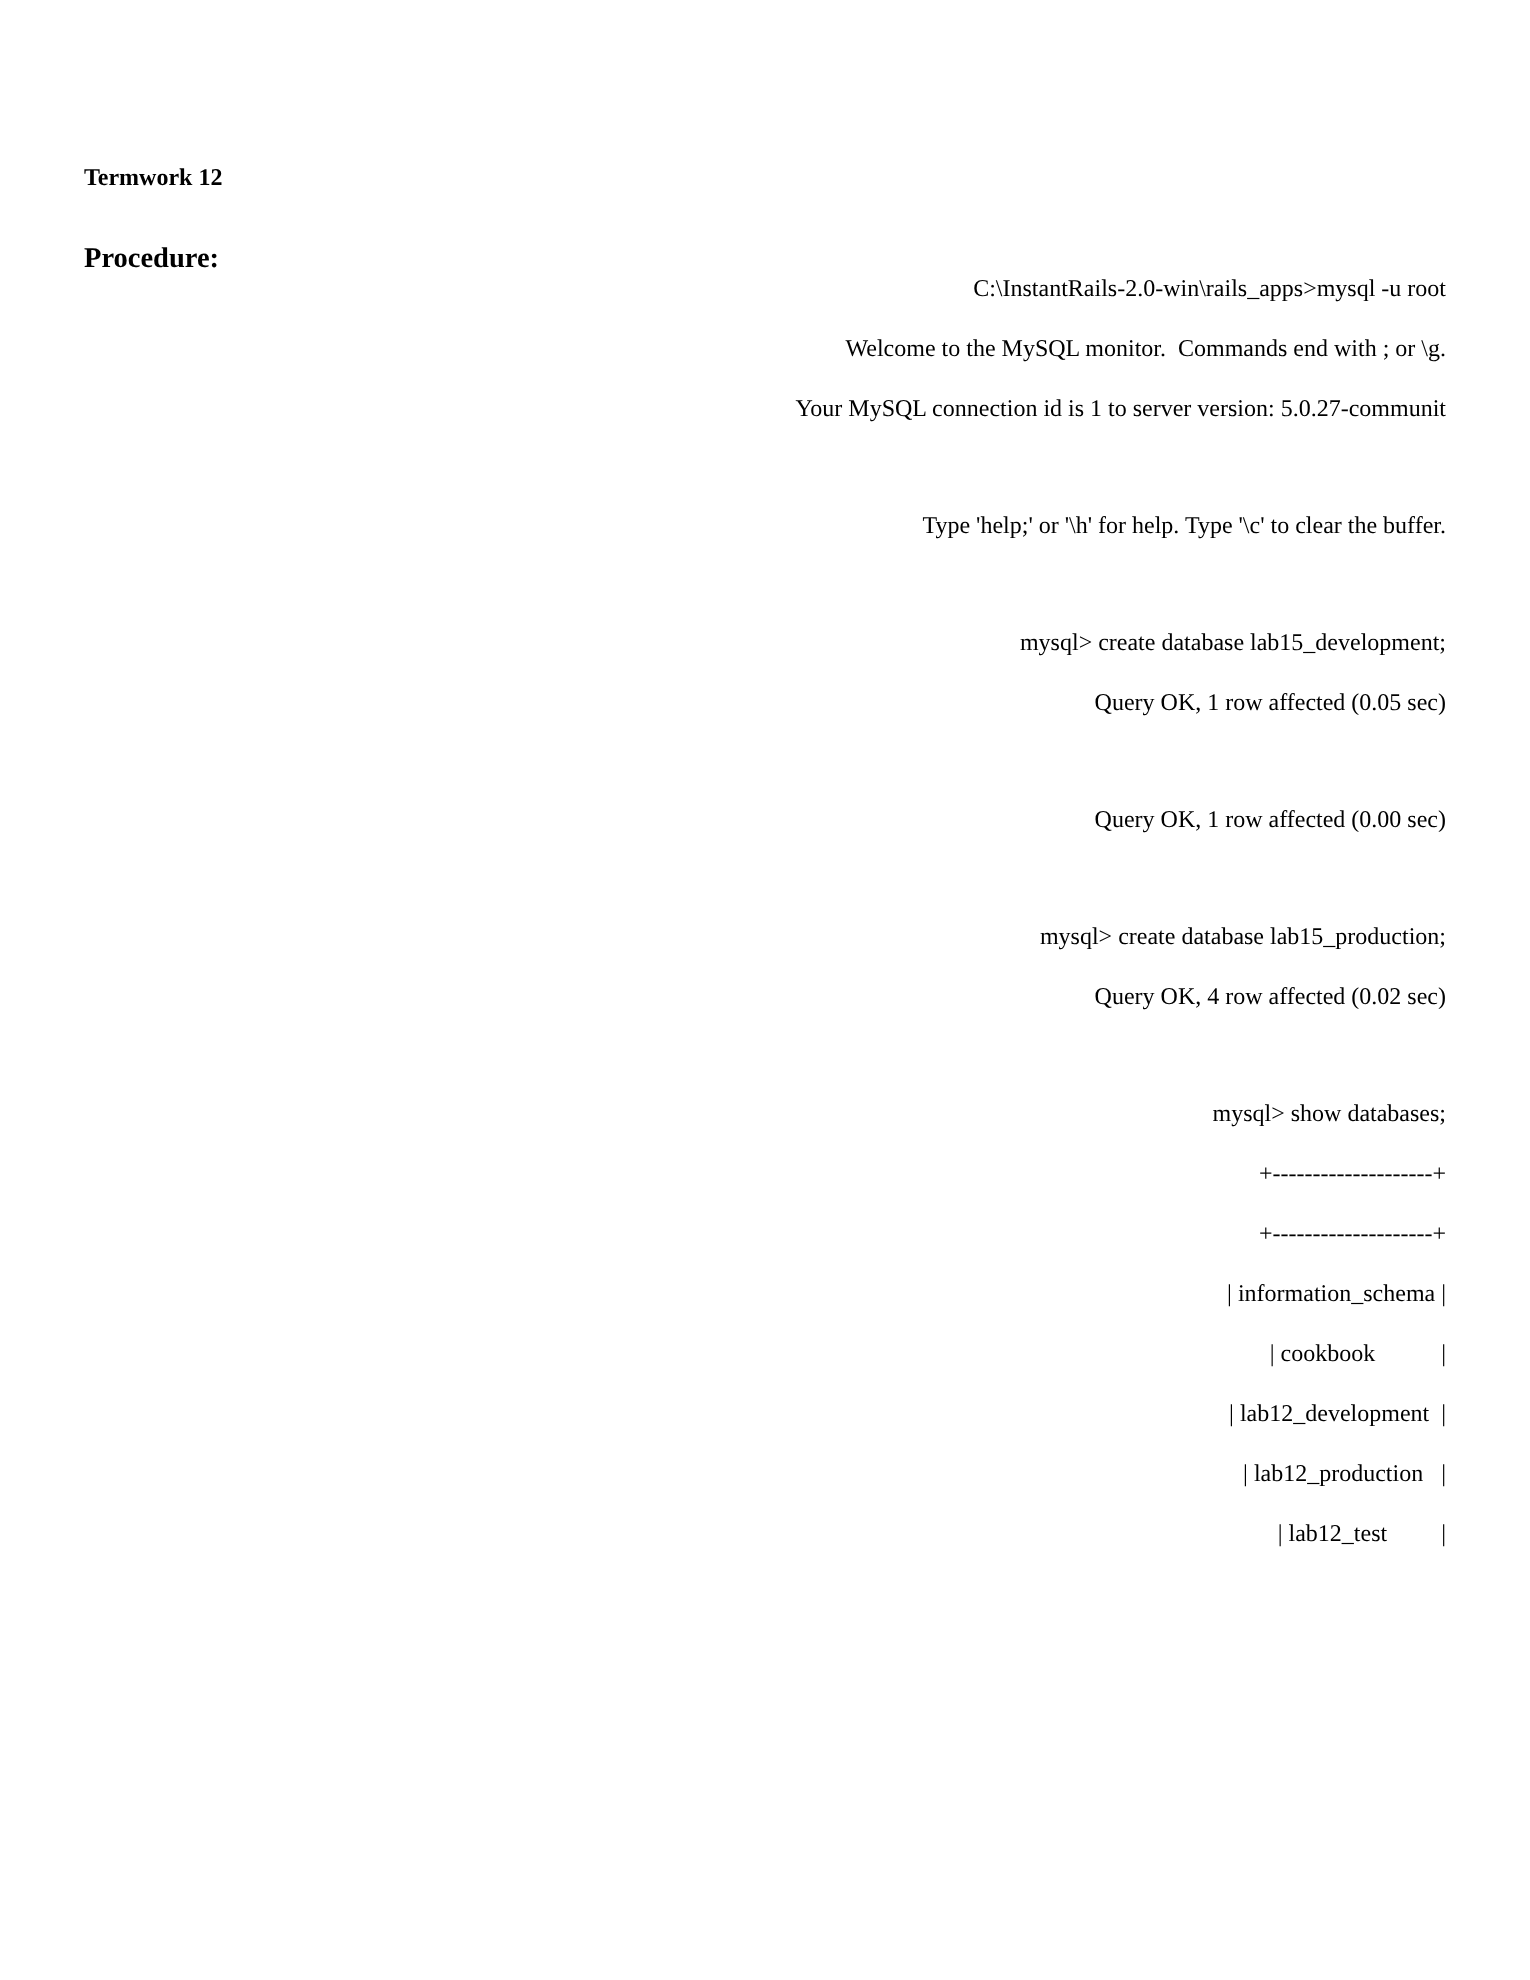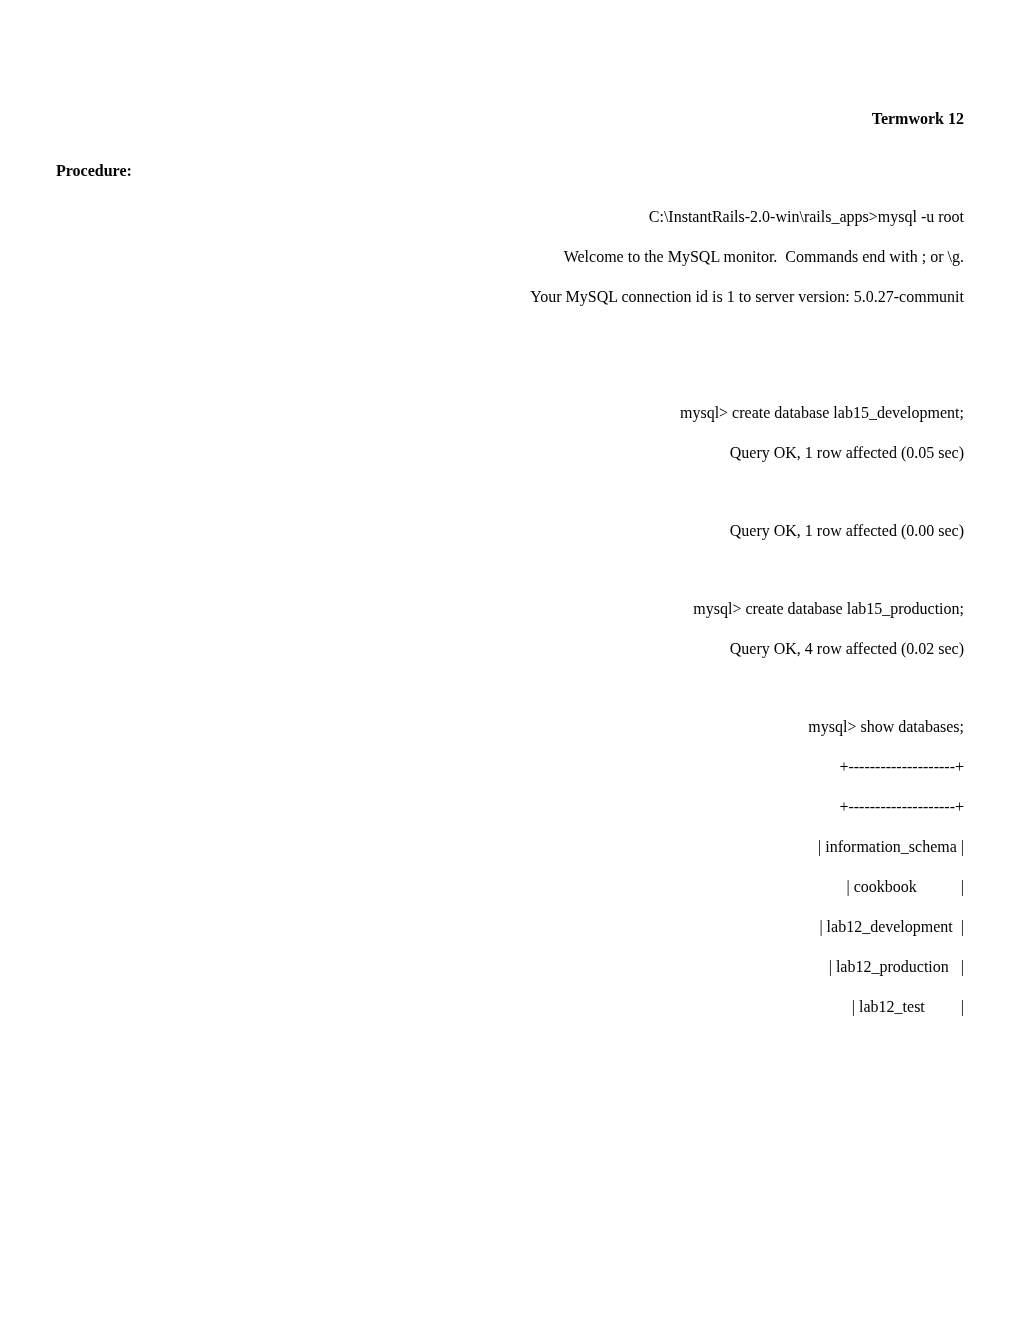--- a/index.html
+++ b/index.html
@@ -8,29 +8,28 @@
       color: #000;
       background: #fff;
       margin: 0;
       padding: 0;
       width: 1020px;
     }
     .page {
       padding: 110px 56px 60px 56px;
     }
     .title {
-      text-align: right;
+      text-align: left;
       font-weight: bold;
       font-size: 16px;
       margin-bottom: 34px;
     }
     .procedure-label {
       font-weight: bold;
-      font-size: 16px;
-      margin-bottom: 28px;
+      font-size: 19px;
     }
     .content {
       padding-left: 72px;
       text-align: right;
     }
     .line {
       margin-bottom: 22px;
       white-space: pre;
       font-size: 16px;
     }
@@ -42,20 +41,21 @@
 <body>
 
 <div class="page">
   <div class="title">Termwork 12</div>
   <div class="procedure-label">Procedure:</div>
   <div class="content">
     <div class="line">C:\InstantRails-2.0-win\rails_apps&gt;mysql -u root</div>
     <div class="line">Welcome to the MySQL monitor.  Commands end with ; or \g.</div>
     <div class="line">Your MySQL connection id is 1 to server version: 5.0.27-communit</div>
     <div class="gap"></div>
+    <div class="line">Type 'help;' or '\h' for help. Type '\c' to clear the buffer.</div>
     <div class="gap"></div>
     <div class="line">mysql&gt; create database lab15_development;</div>
     <div class="line">Query OK, 1 row affected (0.05 sec)</div>
     <div class="gap"></div>
     <div class="line">Query OK, 1 row affected (0.00 sec)</div>
     <div class="gap"></div>
     <div class="line">mysql&gt; create database lab15_production;</div>
     <div class="line">Query OK, 4 row affected (0.02 sec)</div>
     <div class="gap"></div>
     <div class="line">mysql&gt; show databases;</div>

